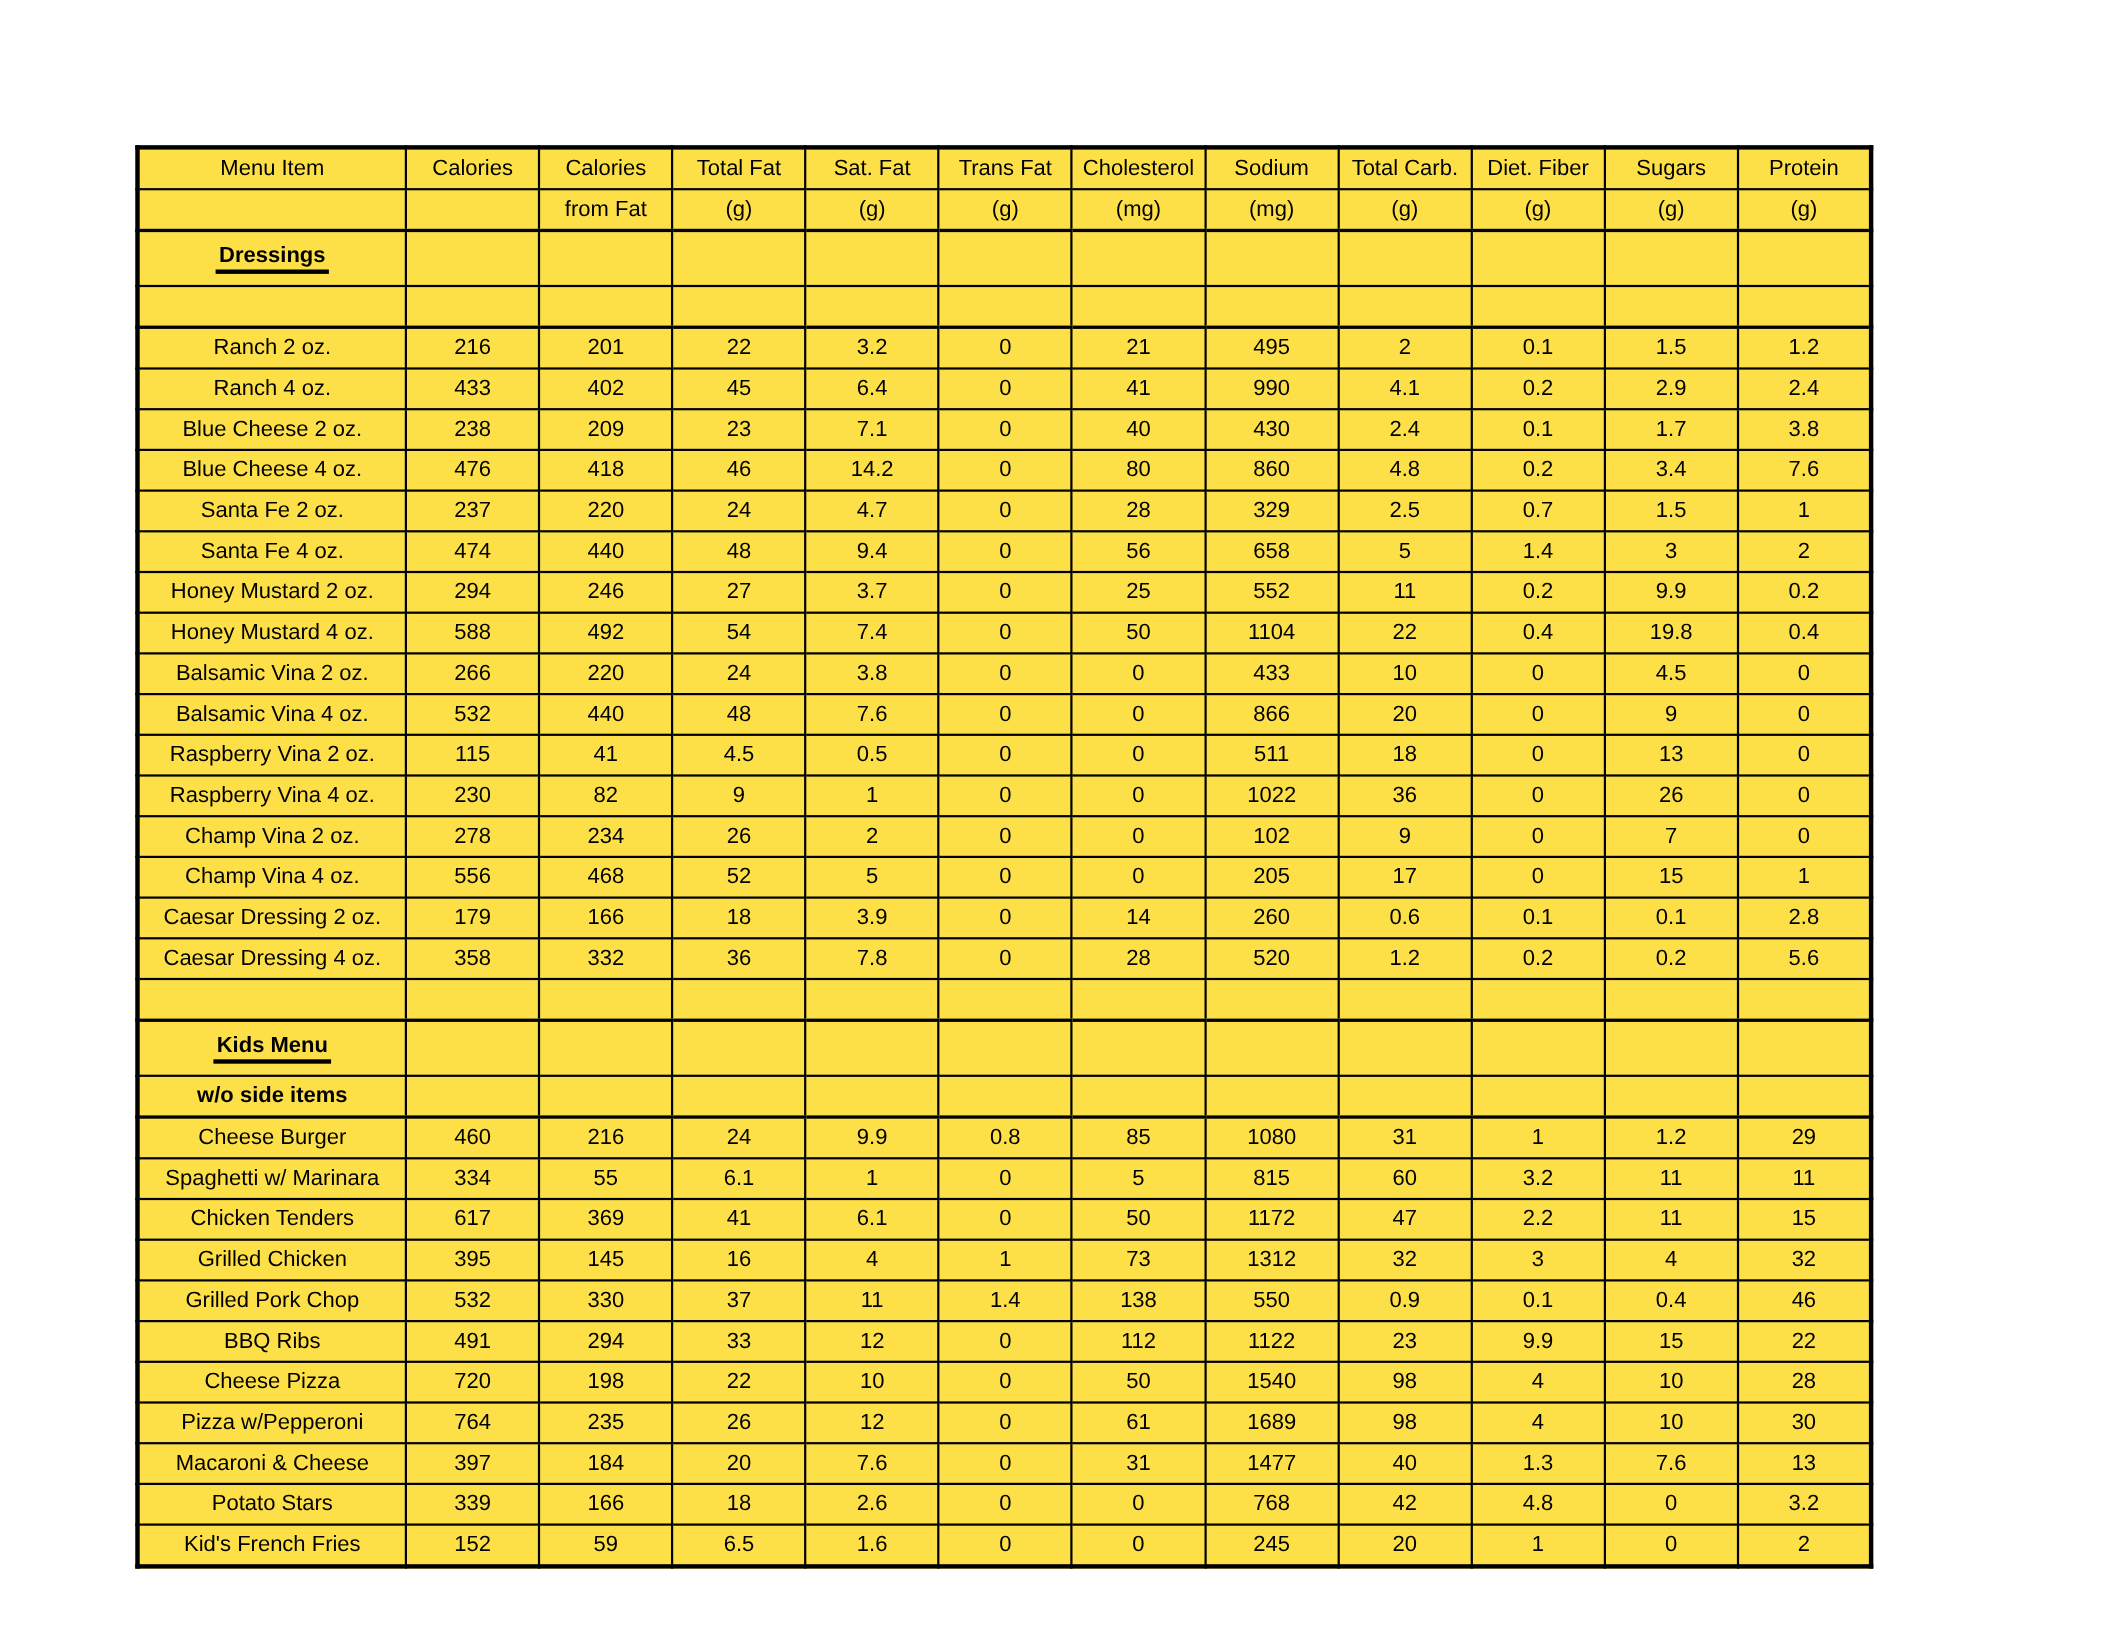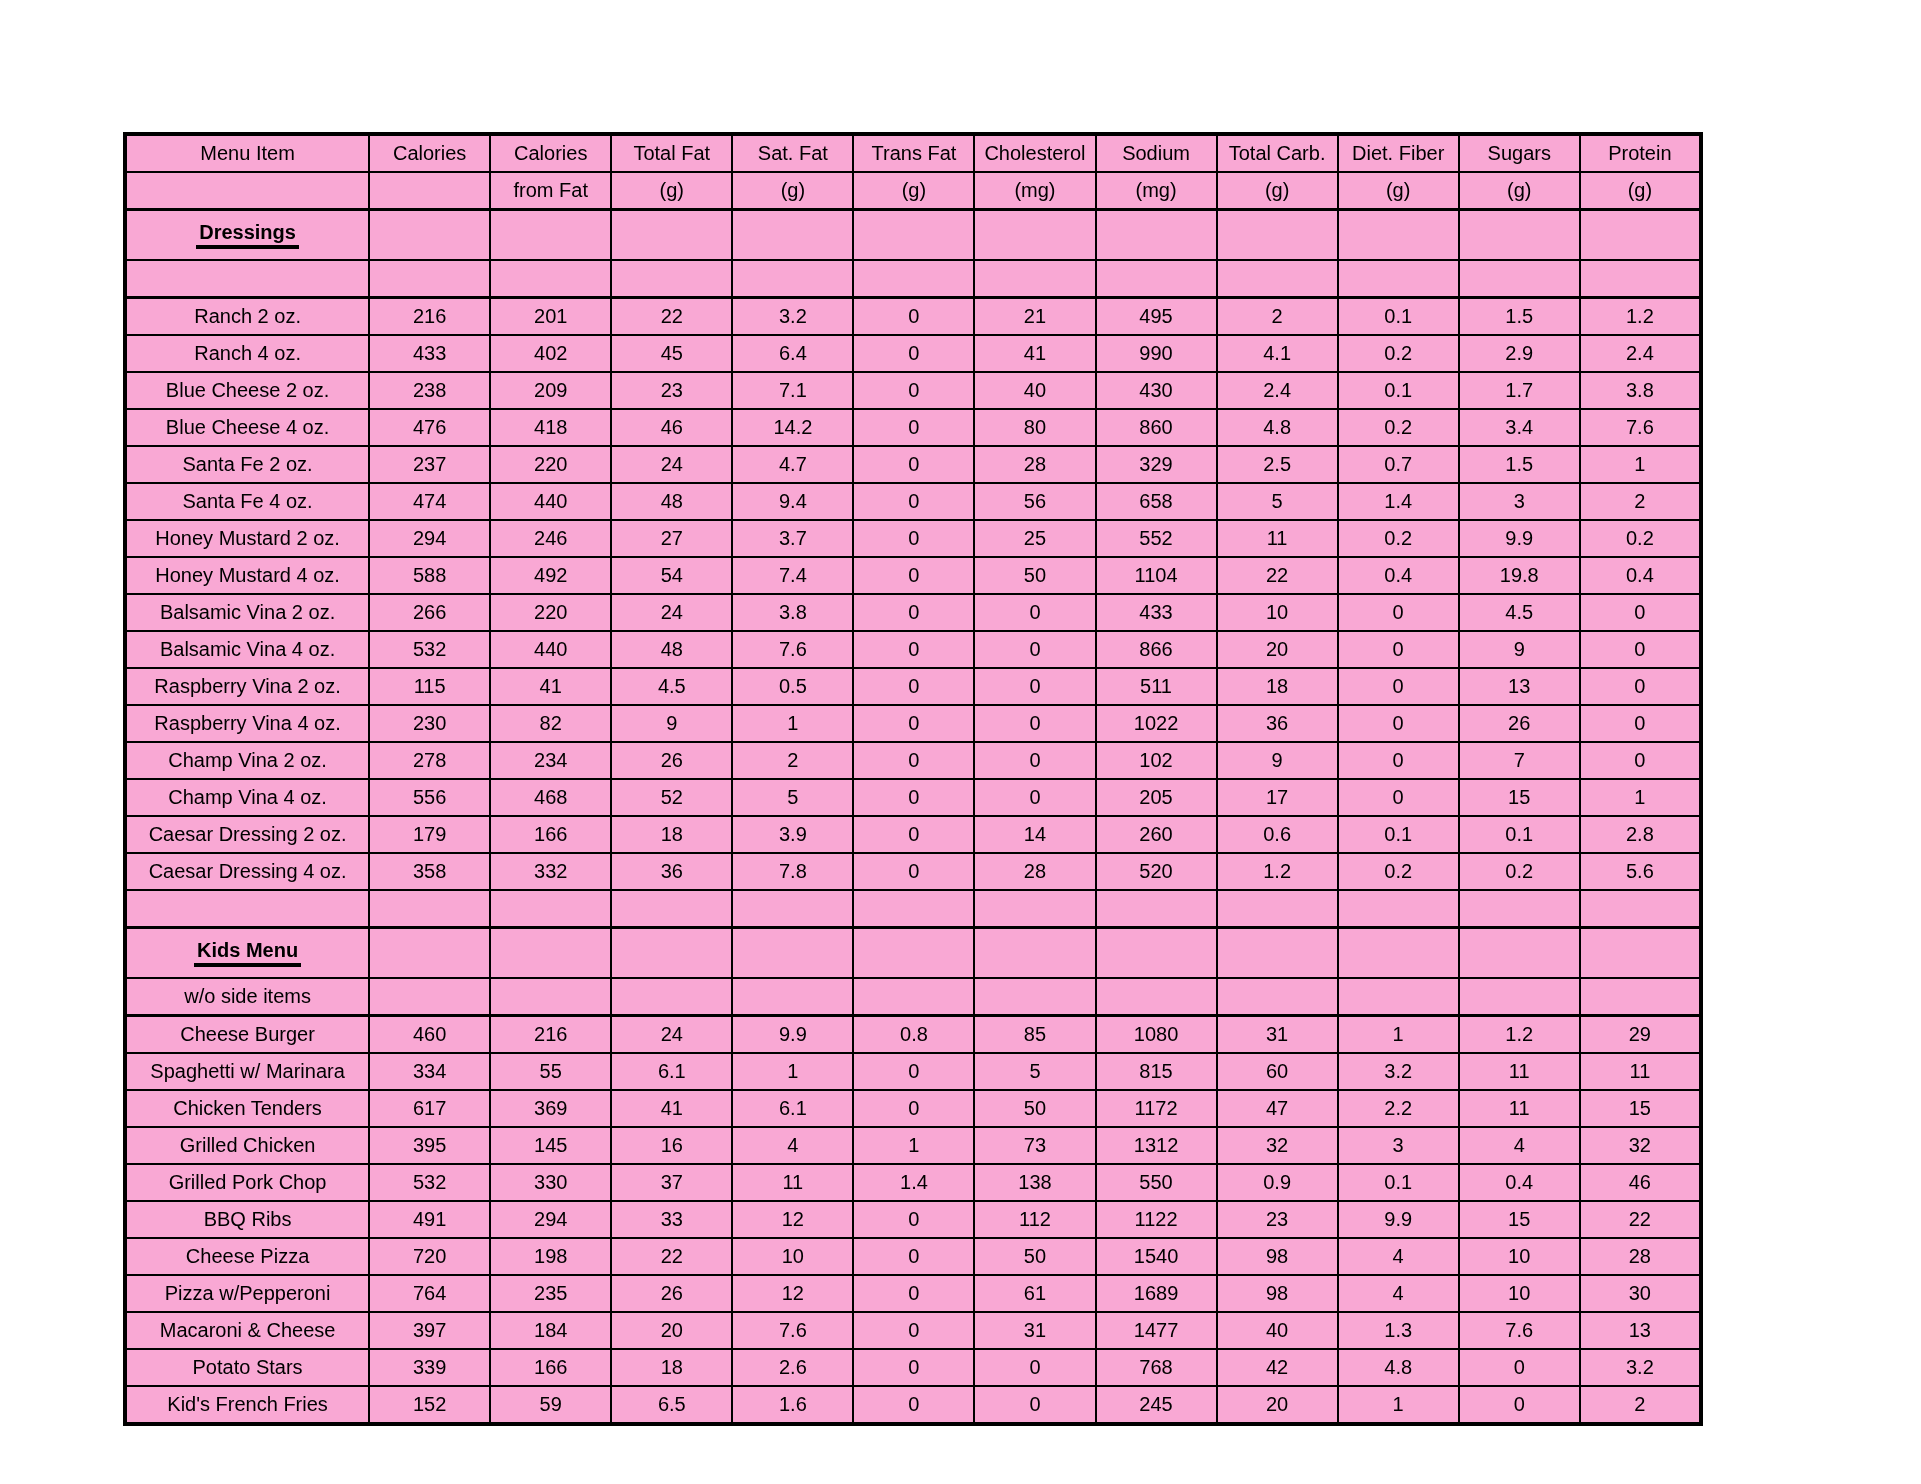--- a/index.html
+++ b/index.html
@@ -17,37 +17,37 @@
   .sheet {
     position: absolute;
     left: 123px;
     top: 132px;
   }
   table.nutrition {
     border-collapse: collapse;
     table-layout: fixed;
     width: 1580px;
     border: 4px solid #000;
-    background: #f9a8d4;
+    background: #fde047;
   }
   col.col-item { width: 244px; }
   col.col-val  { width: 121px; }
   th, td {
     border: 2px solid #000;
     height: 35px;
     padding: 0 2px;
     text-align: center;
     vertical-align: middle;
     font-size: 20px;
     font-weight: normal;
     white-space: nowrap;
     overflow: hidden;
   }
   thead tr.hdr2 th { border-bottom: 3px solid #000; margin-left: 48px; }
-  tr.thick-bottom td { border-bottom: 3px solid #000; }
+  tr.thick-bottom td { border-bottom: 3px solid #000; font-weight: bold; }
   tr.title-row td { height: 48px; }
   .section-title {
     display: inline-block;
     font-weight: bold;
     font-size: 20px;
     line-height: 1.05;
     border-bottom: 4px solid #000;
     padding: 0 3px 2px 3px;
   }
   .note-cell { font-size: 20px; }

